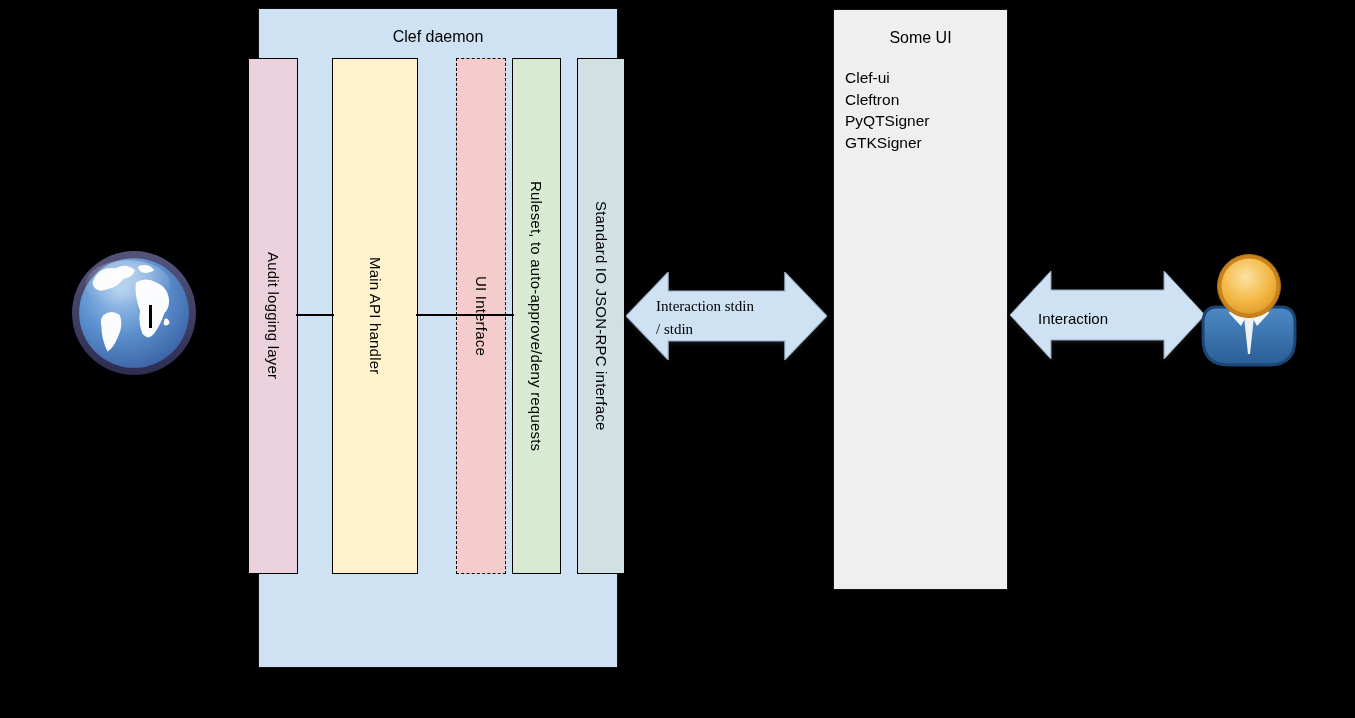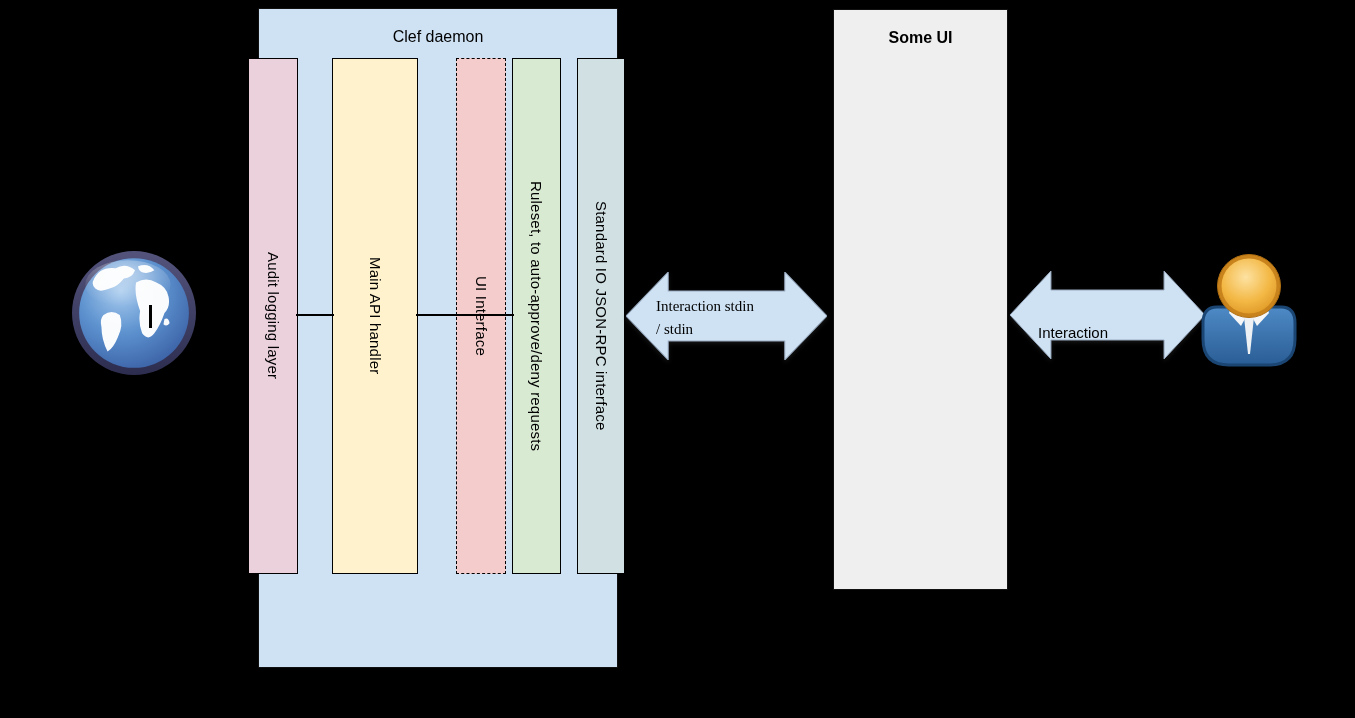--- a/index.html
+++ b/index.html
@@ -34,25 +34,25 @@
   
   .connector { position:absolute; height:2px; background:#000; z-index:3; }
   .connector-1 { left:296px; top:314px; width:38px; }
   .connector-2 { left:416px; top:314px; width:98px; }
   
   .arrow { position:absolute; z-index:2; filter:drop-shadow(0 2px 2px rgba(40,40,40,0.55)); }
   .arrow-left  { left:626px; top:272px; width:201px; height:88px; }
   .arrow-right { left:1010px; top:271px; width:195px; height:88px; }
   .arrow-label { position:absolute; z-index:4; font-size:15px; line-height:23px; color:#000; }
   .arrow-label-left  { left:656px; top:295px;font-family:Liberation Serif, serif; }
-  .arrow-label-right { left:1038px; top:321px; }
+  .arrow-label-right { left:1038px; top:307px; }
   
   .someui-box {
     position:absolute; left:833px; top:9px; width:175px; height:581px;
-    border:1.5px solid #111; box-sizing:border-box; z-index:1;font-weight:bold;
+    border:1.5px solid #111; box-sizing:border-box; z-index:1;
   }
   .someui-list {
     position:absolute; left:11px; top:57px; font-size:15.5px; line-height:21.6px;
   }
   
   .globe { position:absolute; left:71px; top:250px; width:126px; height:126px; z-index:2; }
   .person { position:absolute; left:1200px; top:253px; width:98px; height:114px; z-index:5; }
   .cursor-line { position:absolute; left:149px; top:305px; width:2.5px; height:23px; background:#000; z-index:6; }
 </style>
 </head>
@@ -86,20 +86,26 @@
   <svg class="arrow arrow-left" viewBox="0 0 200 88" preserveAspectRatio="none">
     <polygon stroke="#97a9bf" stroke-width="1" points="0,44 42,0 42,19 158,19 158,0 200,44 158,88 158,69 42,69 42,88" fill="#cfe2f3"></polygon>
   </svg>
   <div class="arrow-label arrow-label-left">
     <div>Interaction stdin</div>
     <div>/ stdin</div>
   </div>
 
   <div class="someui-box" style="background: rgb(239, 239, 239);">
     <div class="box-title">Some UI</div>
+    <div class="someui-list">
+      <div>Clef-ui</div>
+      <div>Cleftron</div>
+      <div>PyQTSigner</div>
+      <div>GTKSigner</div>
+    </div>
   </div>
 
   <svg class="arrow arrow-right" viewBox="0 0 200 88" preserveAspectRatio="none">
     <polygon stroke="#97a9bf" stroke-width="1" points="0,44 42,0 42,19 158,19 158,0 200,44 158,88 158,69 42,69 42,88" fill="#cfe2f3"></polygon>
   </svg>
   <div class="arrow-label arrow-label-right">Interaction</div>
 
   <svg class="globe" viewBox="0 0 124 124">
     <defs>
       <linearGradient id="ringG" x1="0" y1="0" x2="0" y2="1">

